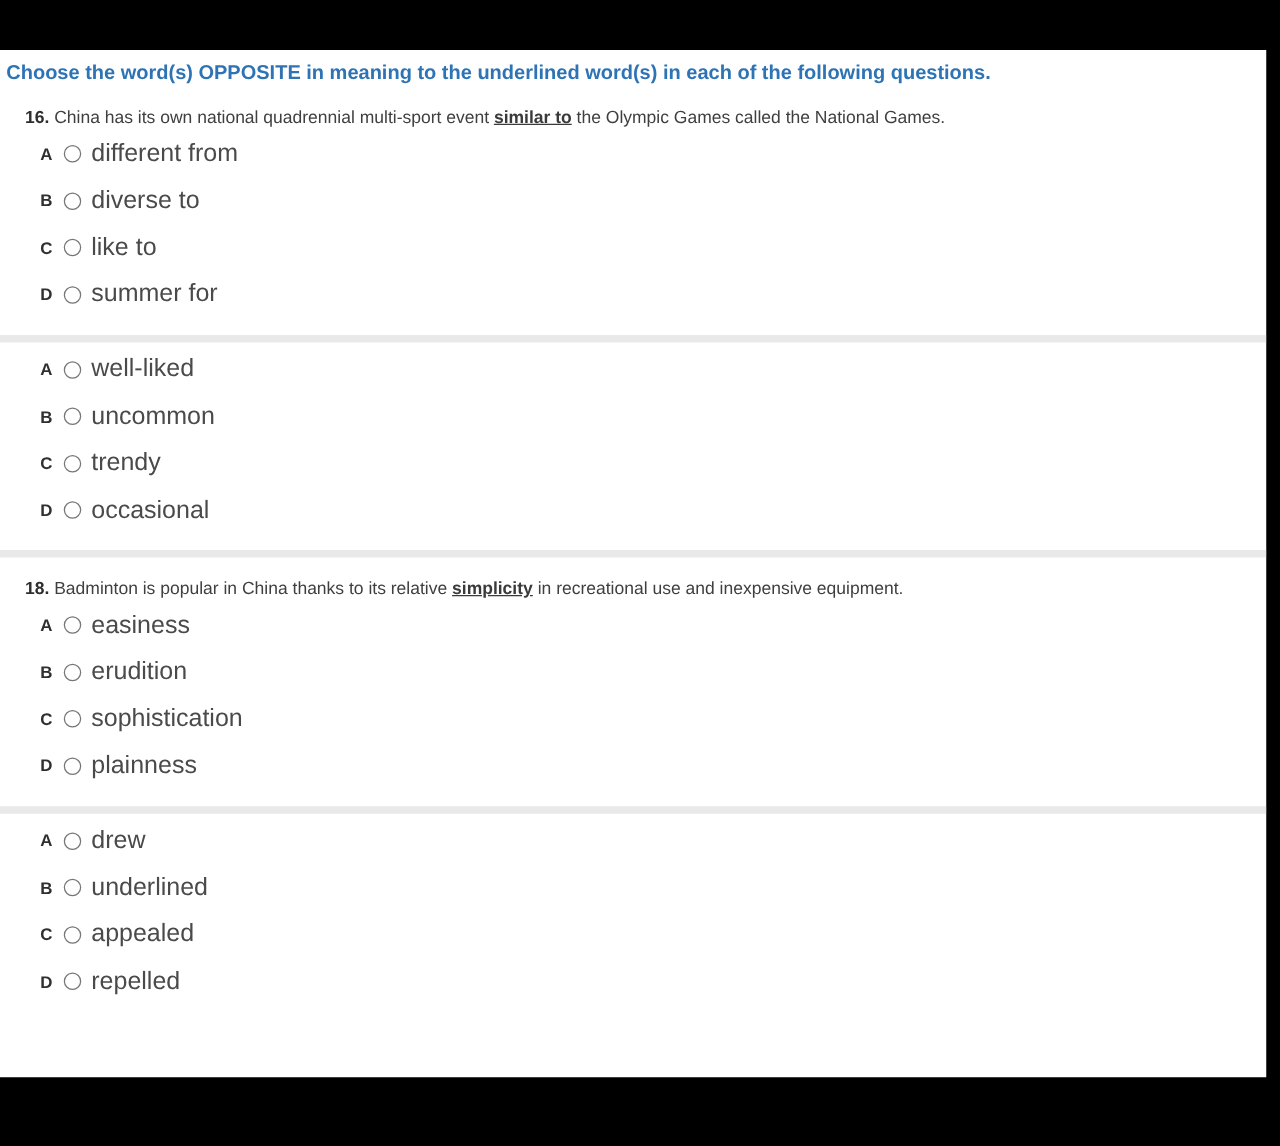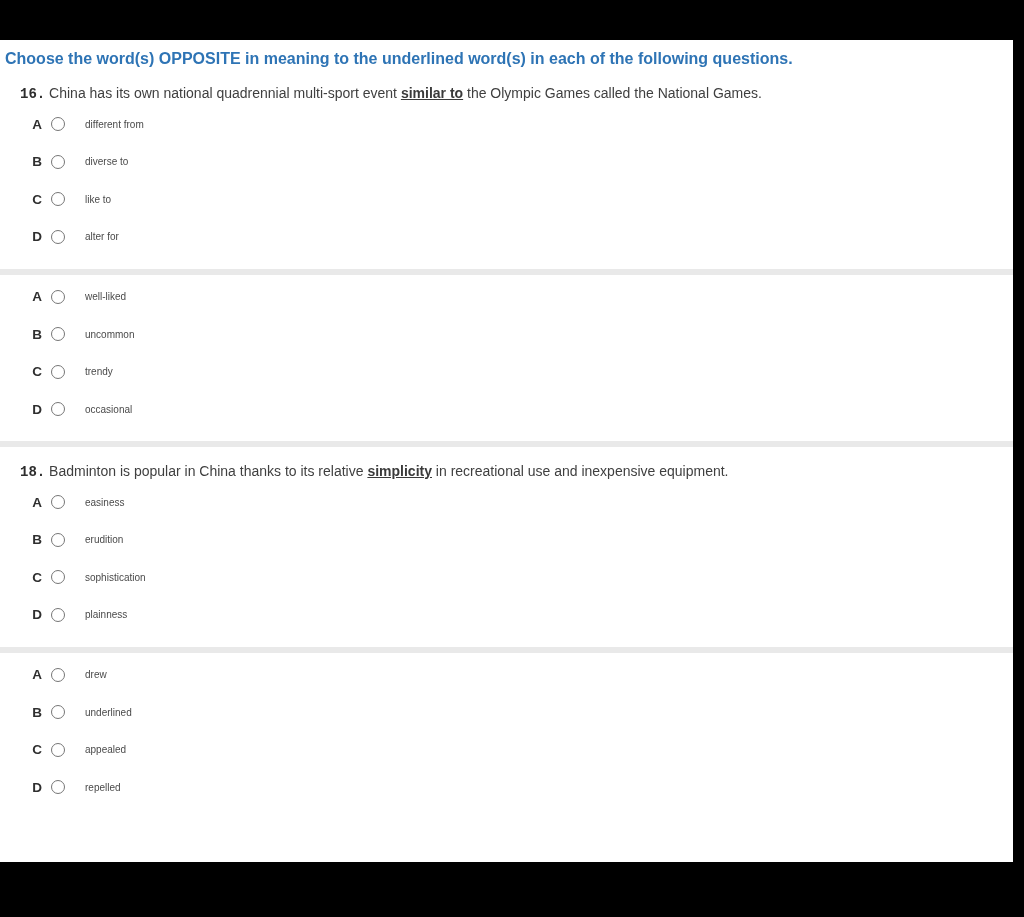--- a/index.html
+++ b/index.html
@@ -39,21 +39,21 @@
     width: 1013px;
   }
   .question:first-child .divider { display: none; }
 
   .qtext {
     margin: 16px 0 0 20px;
     font-size: 14px;
     line-height: 16px;
     color: #3f3f3f;
   }
-  .qnum { font-weight: bold; color: #2e2e2e; font-family: Liberation Mono, monospace; }
+  .qnum { font-weight: bold; color: #2e2e2e; }
   .keyword {
     font-weight: bold;
     text-decoration: underline;
     color: #3a3a3a;
   }
 
   .options { margin: 14px 0 0 31px; }
   .option-row {
     display: flex;
     align-items: center;
@@ -72,22 +72,22 @@
   }
   .radio {
     width: 14px; height: 14px;
     border: 1.5px solid #767676;
     border-radius: 50%;
     background: #fff;
     margin-left: 8px;
     flex: 0 0 auto;
   }
   .option-label {
-    margin-left: 20px;
-    font-size: 10px;
+    margin-left: 8px;
+    font-size: 20px;
     color: #4a4a4a;
   }
 </style>
 </head>
 <body>
 
 <div id="top-bar" class="frame-bar"></div>
 
 <div id="content">
   <div class="instruction">Choose the word(s) OPPOSITE in meaning to the underlined word(s) in each of the following questions.</div>
@@ -107,21 +107,21 @@
         <span class="option-label">diverse to</span>
       </div>
       <div class="option-row">
         <span class="option-letter">C</span>
         <span class="radio"></span>
         <span class="option-label">like to</span>
       </div>
       <div class="option-row">
         <span class="option-letter">D</span>
         <span class="radio"></span>
-        <span class="option-label">alter for</span>
+        <span class="option-label">summer for</span>
       </div>
     </div>
   </section>
 
   <section class="question">
     <div class="divider"></div>
     <div class="options">
       <div class="option-row">
         <span class="option-letter">A</span>
         <span class="radio"></span>

